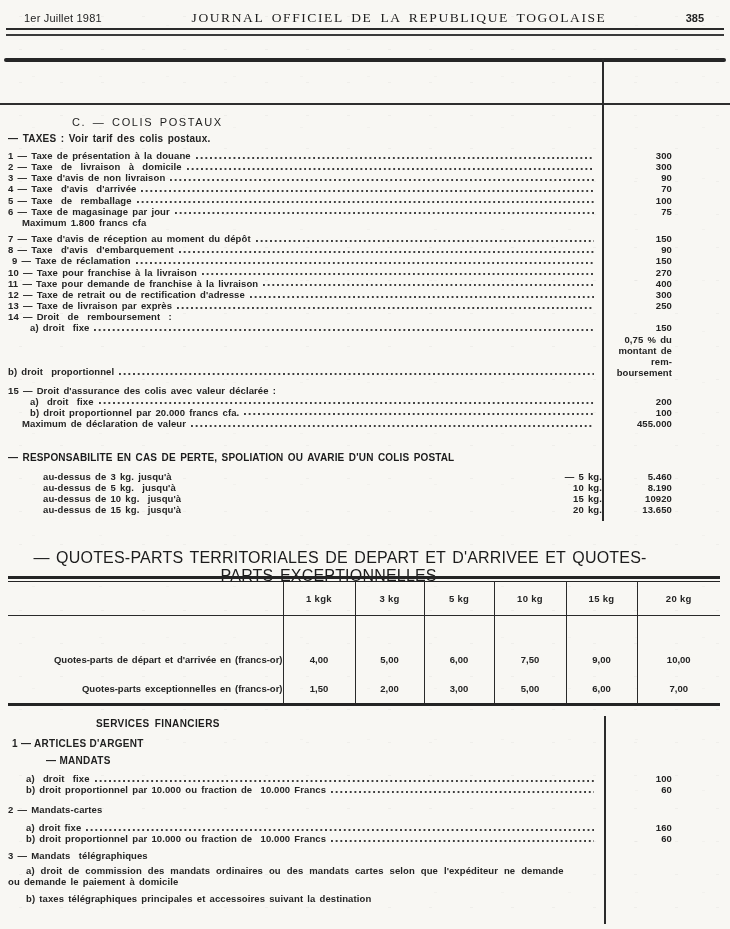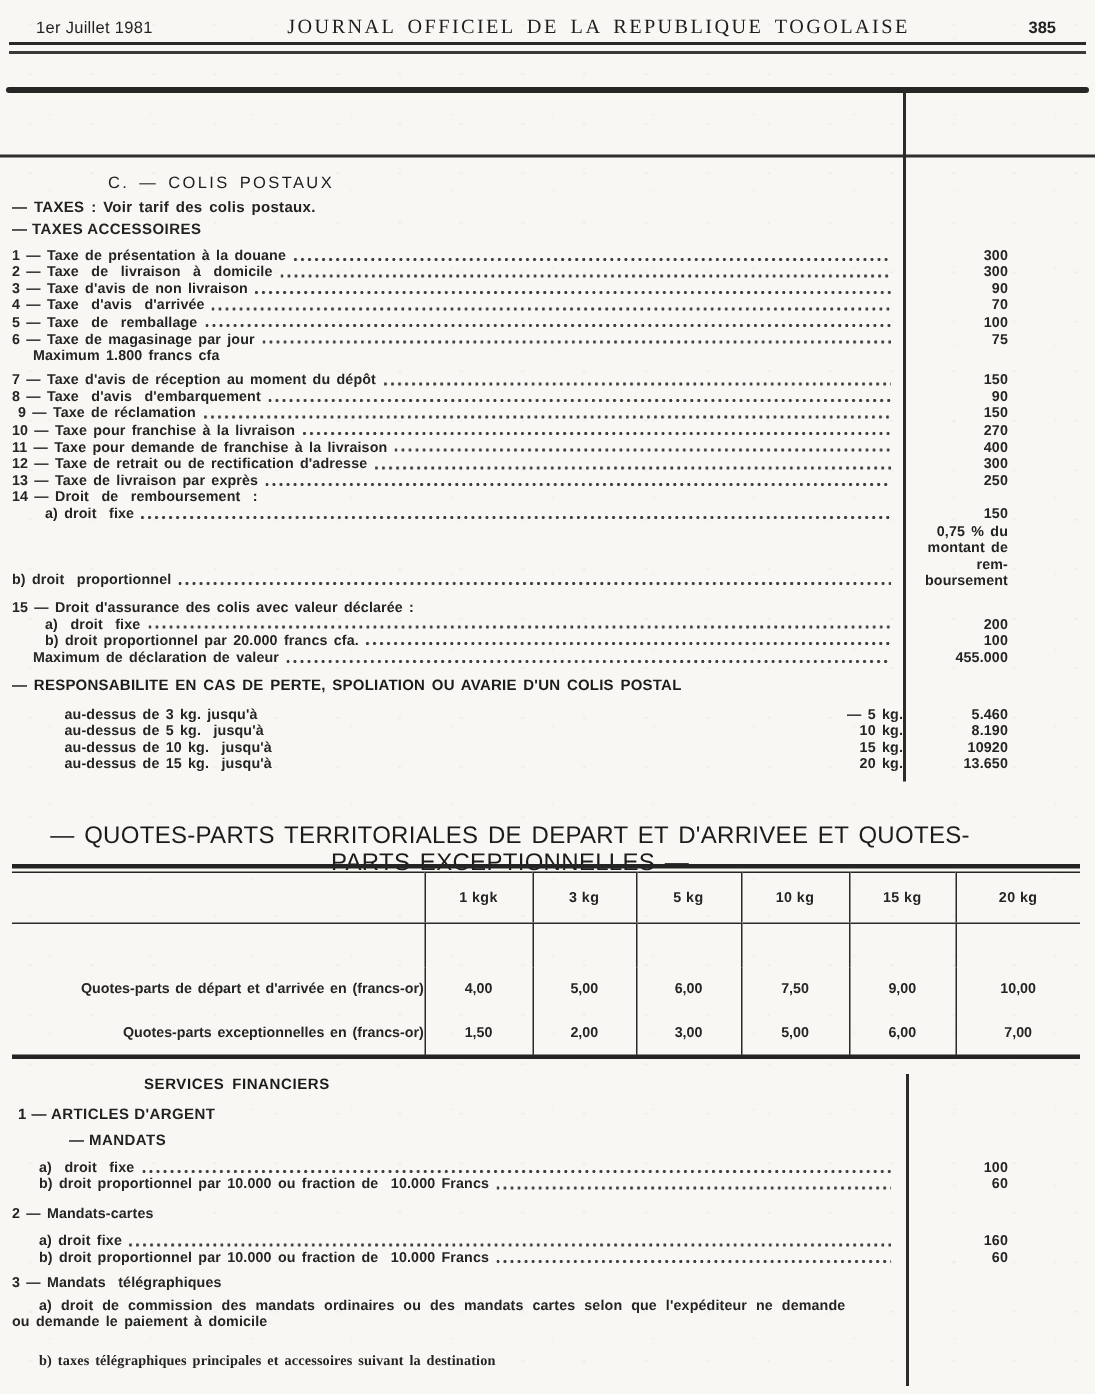--- a/index.html
+++ b/index.html
@@ -77,21 +77,20 @@
   </div>
   <div class="rule-double"></div>
   <div class="rule-heavy"></div>
   <div class="rule-mid"></div>
   <div class="vrule seg1"></div>
   <div class="vrule seg2"></div>
 
   <div class="colis">
     <div class="c-title">C. — COLIS POSTAUX</div>
     <div class="c-note">— TAXES : Voir tarif des colis postaux.</div>
-    <div class="c-acc">— TAXES ACCESSOIRES</div>
     <div class="c-lines" id="colis-lines">
         <div class="tline">
           <span class="lbl">1 — Taxe de présentation à la douane</span>
           <span class="lead"></span>
           <span class="val">300</span>
         </div>
         <div class="tline">
           <span class="lbl">2 — Taxe  de  livraison  à  domicile</span>
           <span class="lead"></span>
           <span class="val">300</span>
@@ -319,21 +318,21 @@
         <div class="tline wide" style="margin-top: 3px;">
           <span class="lbl" style="padding-left: 18px;">a) droit de commission des mandats ordinaires ou des mandats cartes selon que l'expéditeur ne demande</span>
           <span class="spacer"></span>
           <span class="val"></span>
         </div>
         <div class="tline">
           <span class="lbl">ou demande le paiement à domicile</span>
           <span class="spacer"></span>
           <span class="val"></span>
         </div>
-        <div class="tline" style="margin-top: 16px; font-family: Liberation Serif, serif;">
+        <div class="tline" style="margin-top: 6px;">
           <span class="lbl" style="padding-left: 18px;">b) taxes télégraphiques principales et accessoires suivant la destination</span>
           <span class="spacer"></span>
           <span class="val"></span>
         </div>
       </div>
   </div>
 
 </div>
 
 </body></html>

